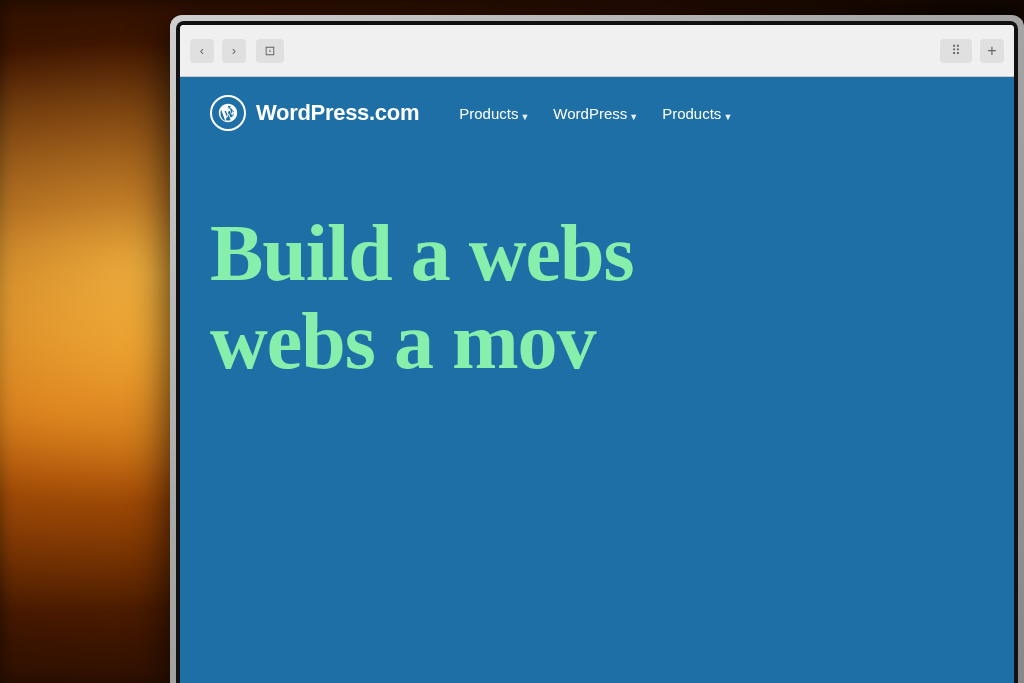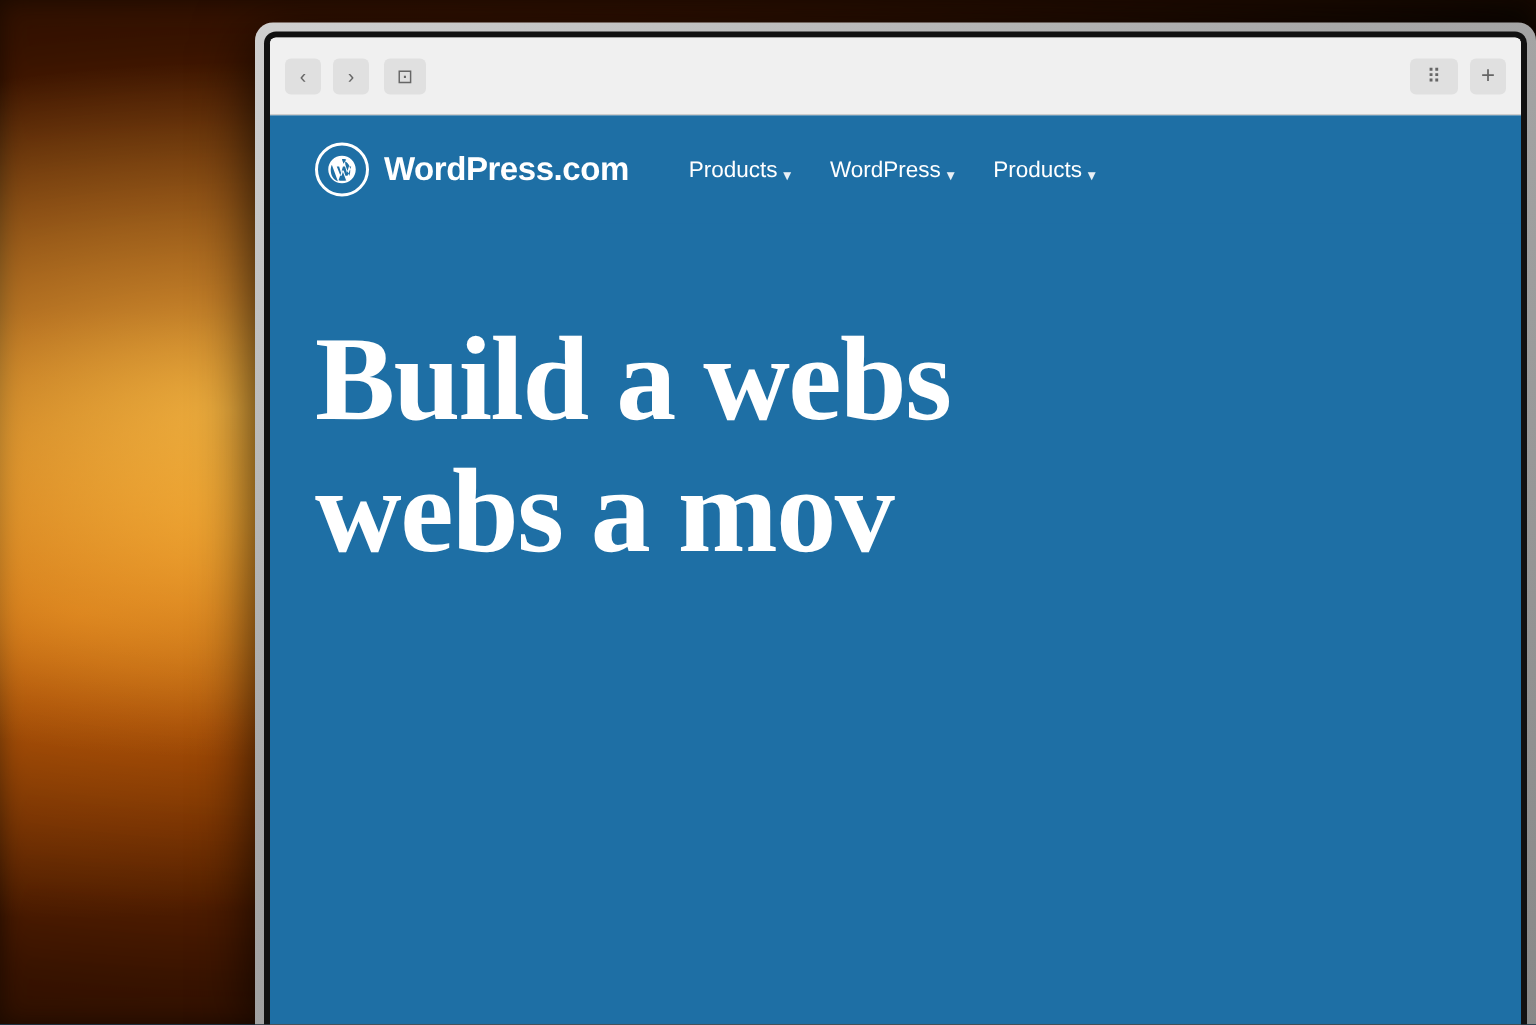--- a/index.html
+++ b/index.html
@@ -203,21 +203,21 @@
       padding: 60px 30px 20px 30px;
       color: white;
     }
 
     .wp-hero-title {
       font-size: 80px;
       font-weight: 700;
       line-height: 1.1;
       font-family: Georgia, 'Times New Roman', serif;
       letter-spacing: -1px;
-      color: #ffffff;
+      color: #86efac;
     }
 
     
     .screen-content-wrapper {
       transform: perspective(none);
       height: 100%;
     }
 
   </style>
 </head>

